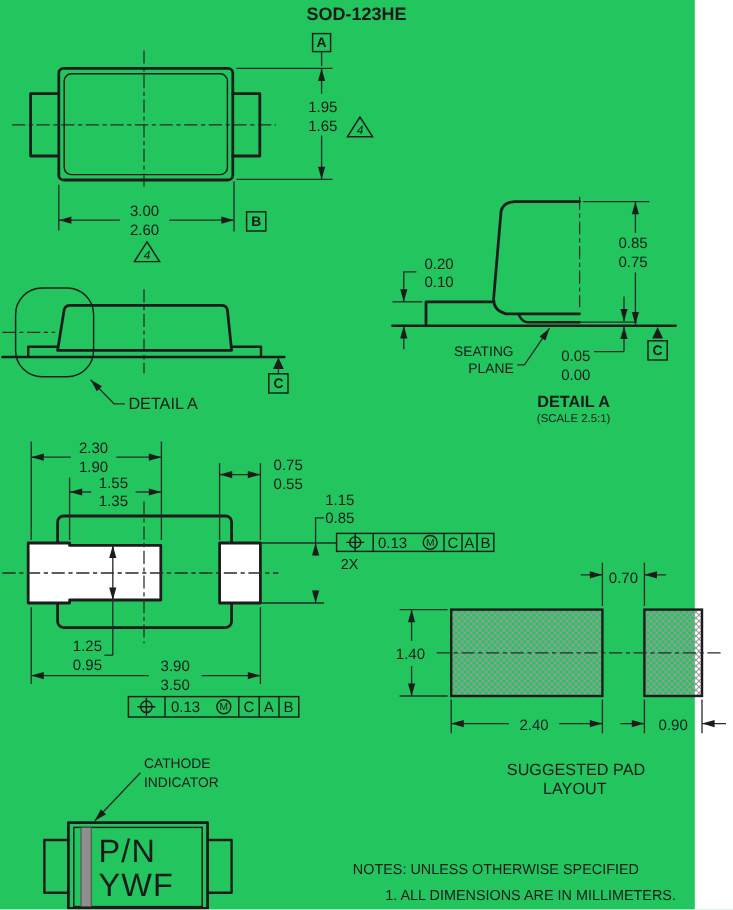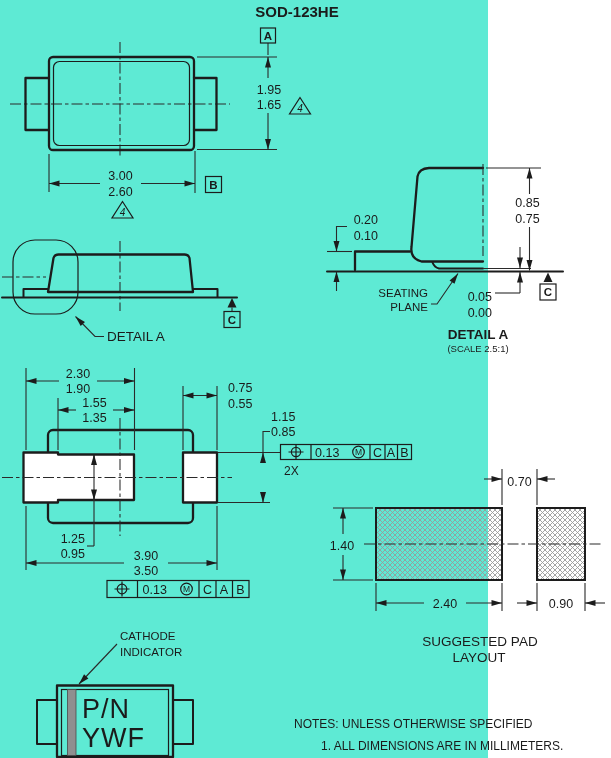--- a/index.html
+++ b/index.html
@@ -1,16 +1,16 @@
 <!DOCTYPE html>
 <html><head>
 <meta charset="utf-8">
 <style>
   html,body{margin:0;padding:0;background:#ffffff;}
-  .page{width:488px;height:758px;position:relative;background:#5eead4;font-family:"Liberation Sans",sans-serif;}
+  .page{width:579px;height:758px;position:relative;background:#22c55e;font-family:"Liberation Sans",sans-serif;}
   svg{display:block;}
   
   .ol{stroke:#1c1c1c;stroke-width:2.3;fill:none;stroke-linejoin:round;stroke-linecap:round;}
   .ol2{stroke:#1c1c1c;stroke-width:2.0;fill:none;stroke-linejoin:round;stroke-linecap:round;}
   .thin{stroke:#1c1c1c;stroke-width:1.2;fill:none;}
   
   .dim{stroke:#2a2a2a;stroke-width:1.1;fill:none;}
   
   .cl{stroke:#2a2a2a;stroke-width:1.05;fill:none;stroke-dasharray:11 3 3.5 3;}
   .leadfill{fill:#ffffff;}

